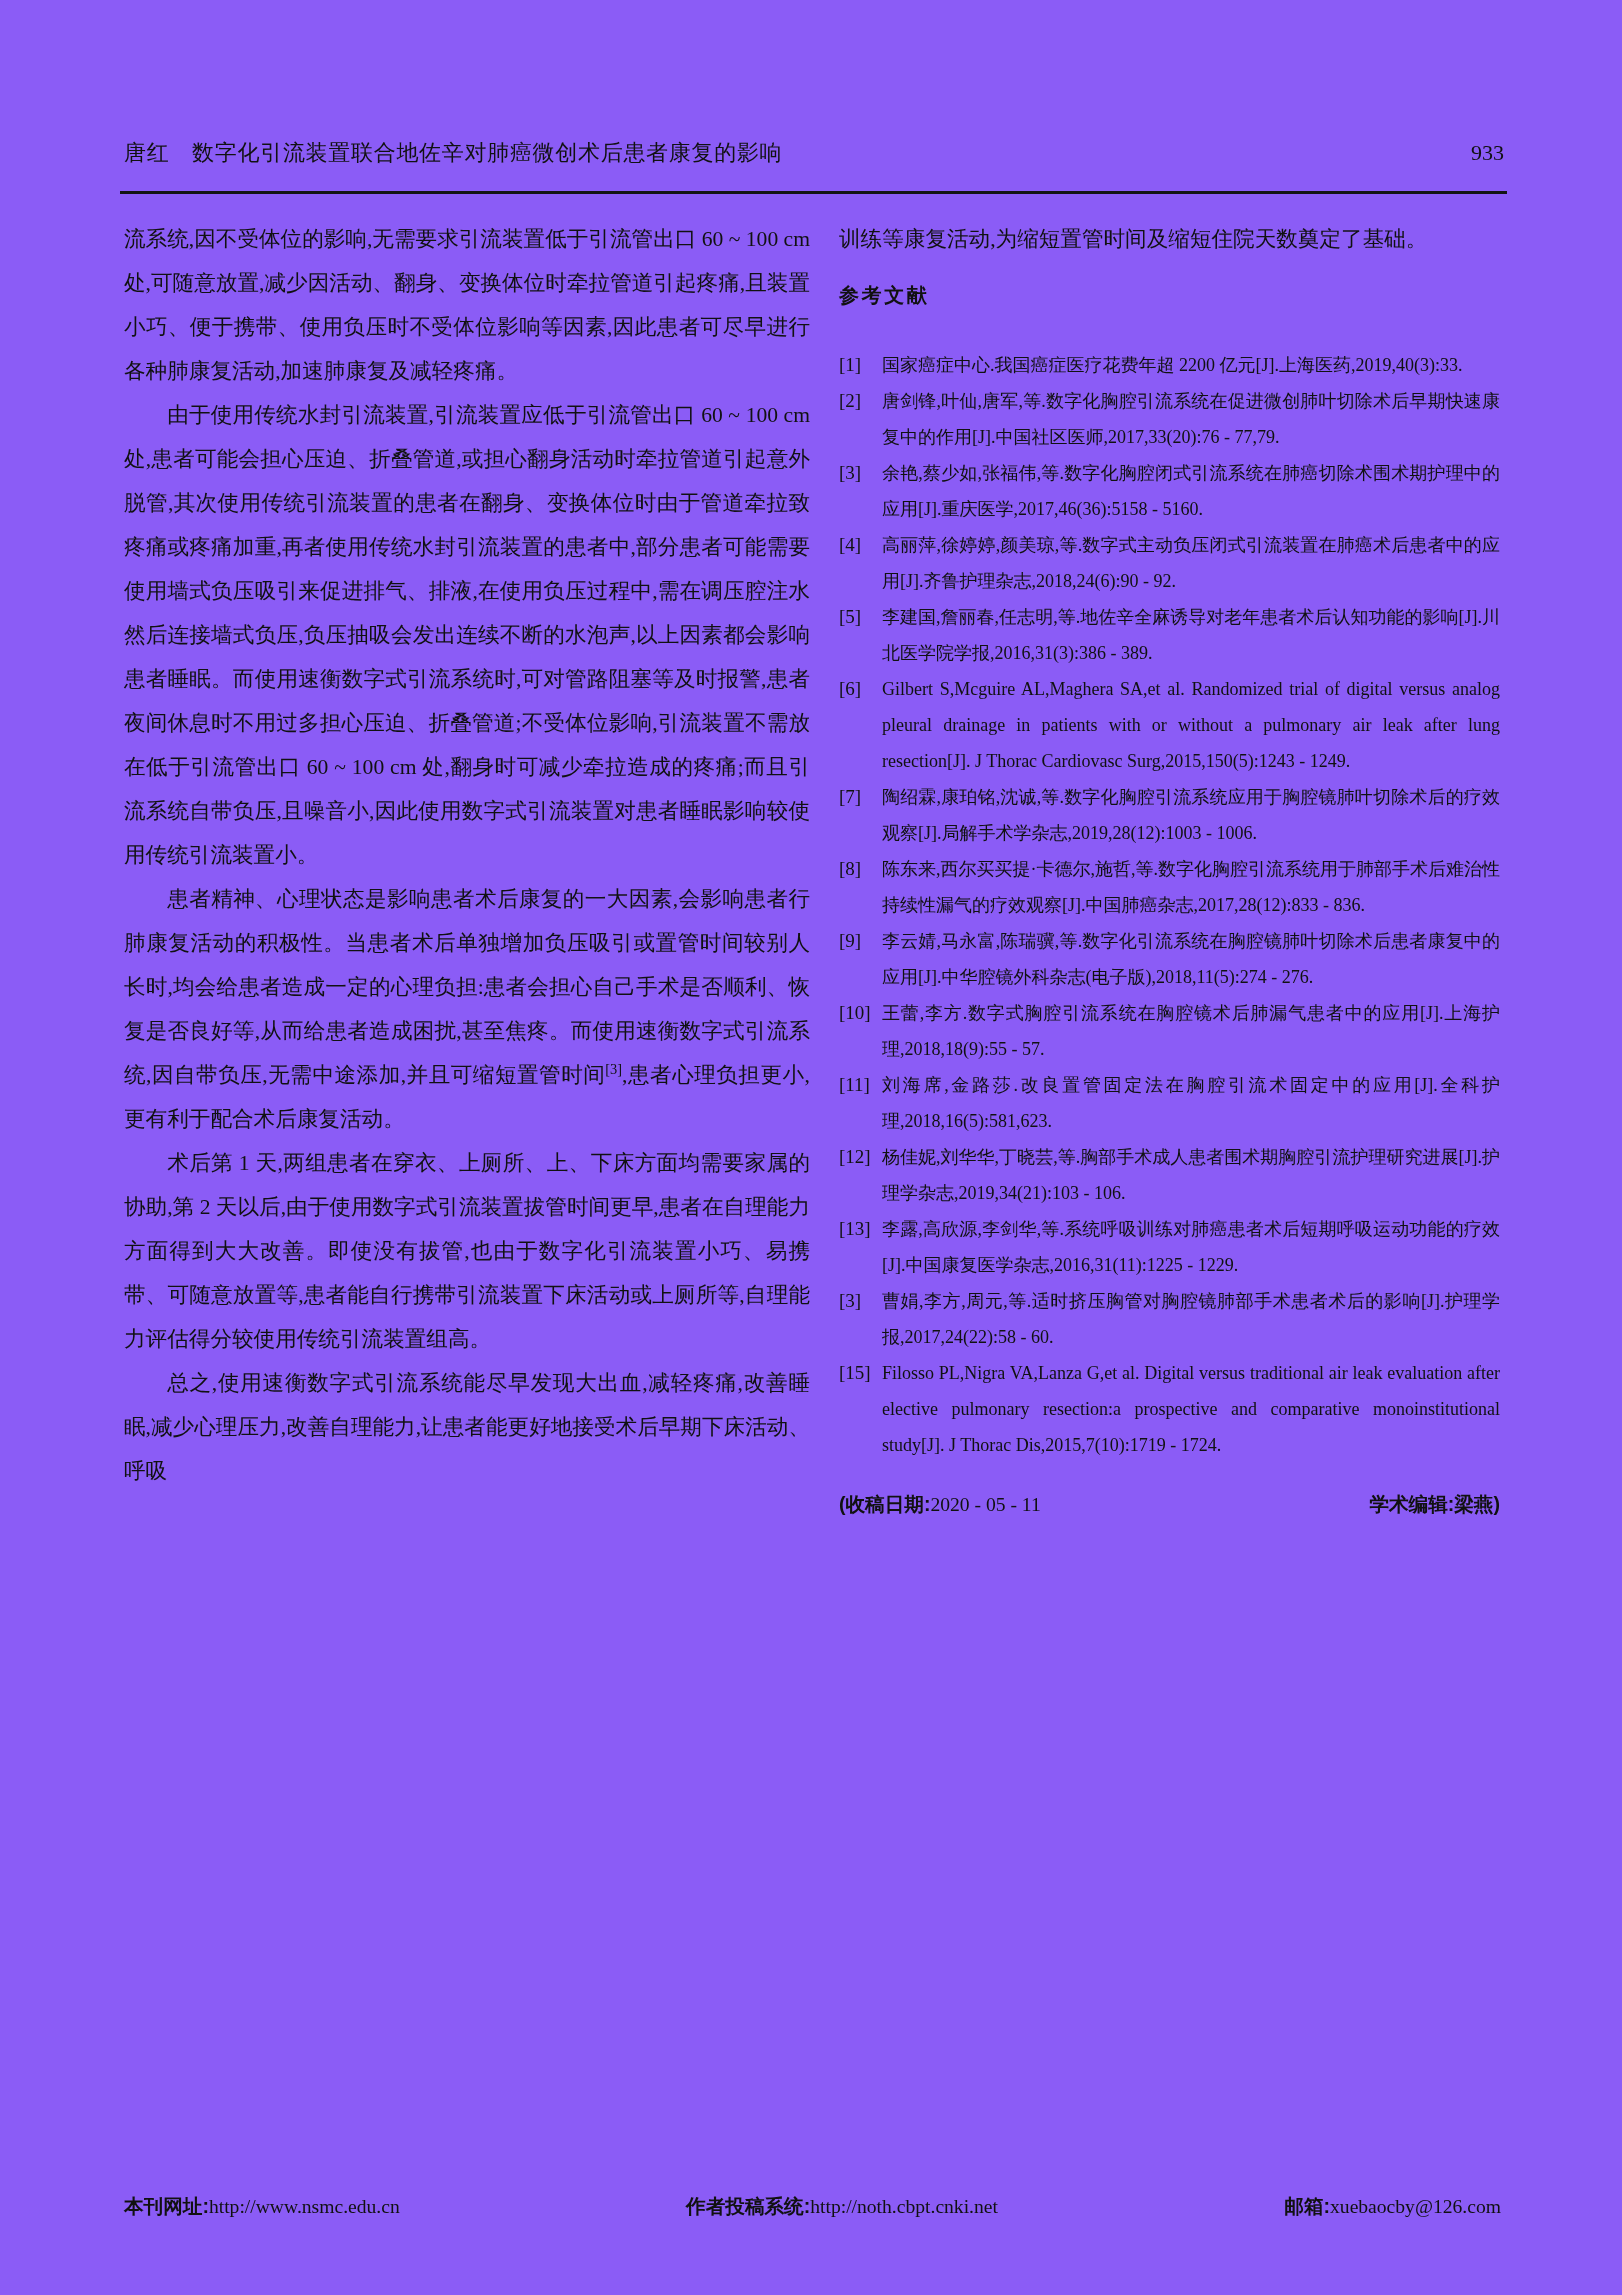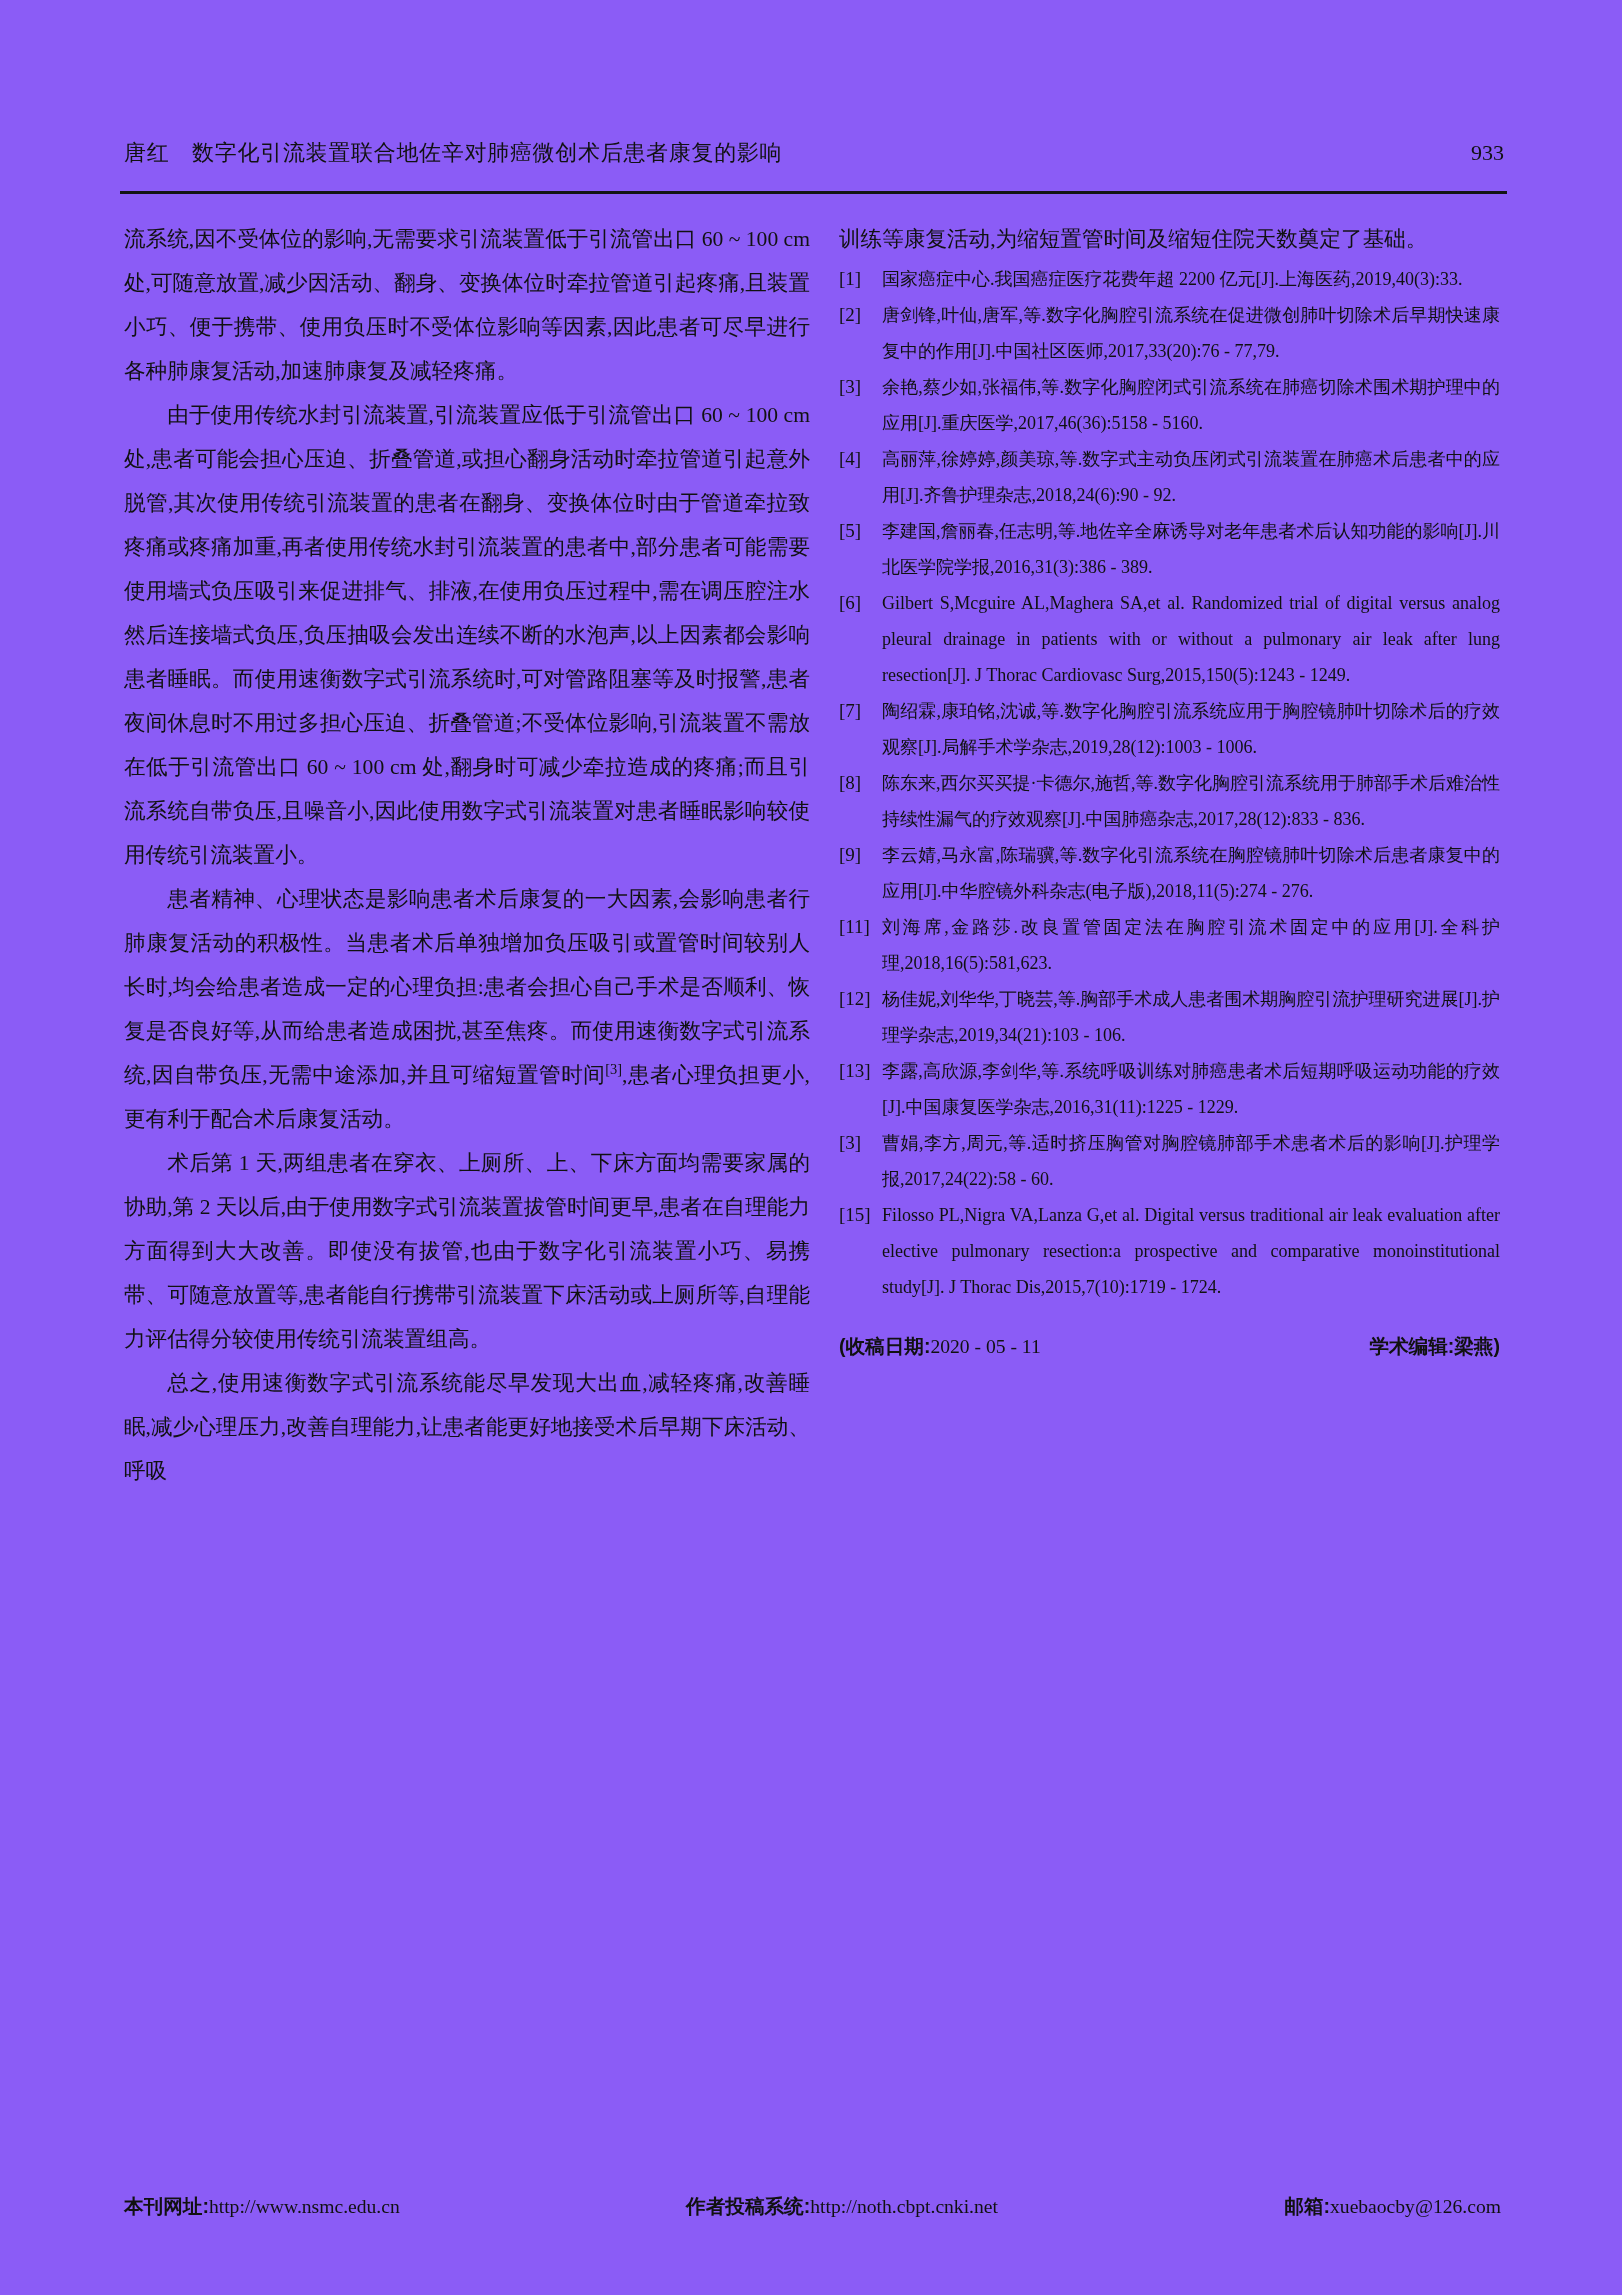--- a/index.html
+++ b/index.html
@@ -84,20 +84,21 @@
   <div class="col col-left">
     <p class="body-para no-indent">流系统,因不受体位的影响,无需要求引流装置低于引流管出口 60 ~ 100 cm 处,可随意放置,减少因活动、翻身、变换体位时牵拉管道引起疼痛,且装置小巧、便于携带、使用负压时不受体位影响等因素,因此患者可尽早进行各种肺康复活动,加速肺康复及减轻疼痛。</p>
     <p class="body-para">由于使用传统水封引流装置,引流装置应低于引流管出口 60 ~ 100 cm 处,患者可能会担心压迫、折叠管道,或担心翻身活动时牵拉管道引起意外脱管,其次使用传统引流装置的患者在翻身、变换体位时由于管道牵拉致疼痛或疼痛加重,再者使用传统水封引流装置的患者中,部分患者可能需要使用墙式负压吸引来促进排气、排液,在使用负压过程中,需在调压腔注水然后连接墙式负压,负压抽吸会发出连续不断的水泡声,以上因素都会影响患者睡眠。而使用速衡数字式引流系统时,可对管路阻塞等及时报警,患者夜间休息时不用过多担心压迫、折叠管道;不受体位影响,引流装置不需放在低于引流管出口 60 ~ 100 cm 处,翻身时可减少牵拉造成的疼痛;而且引流系统自带负压,且噪音小,因此使用数字式引流装置对患者睡眠影响较使用传统引流装置小。</p>
     <p class="body-para"><span>患者精神、心理状态是影响患者术后康复的一大因素,会影响患者行肺康复活动的积极性。当患者术后单独增加负压吸引或置管时间较别人长时,均会给患者造成一定的心理负担:患者会担心自己手术是否顺利、恢复是否良好等,从而给患者造成困扰,甚至焦疼。而使用速衡数字式引流系统,因自带负压,无需中途添加,并且可缩短置管时间</span><sup>[3]</sup><span>,患者心理负担更小,更有利于配合术后康复活动。</span></p>
     <p class="body-para">术后第 1 天,两组患者在穿衣、上厕所、上、下床方面均需要家属的协助,第 2 天以后,由于使用数字式引流装置拔管时间更早,患者在自理能力方面得到大大改善。即使没有拔管,也由于数字化引流装置小巧、易携带、可随意放置等,患者能自行携带引流装置下床活动或上厕所等,自理能力评估得分较使用传统引流装置组高。</p>
     <p class="body-para">总之,使用速衡数字式引流系统能尽早发现大出血,减轻疼痛,改善睡眠,减少心理压力,改善自理能力,让患者能更好地接受术后早期下床活动、呼吸</p>
   </div>
 
   <div class="col col-right">
     <p class="body-para no-indent">训练等康复活动,为缩短置管时间及缩短住院天数奠定了基础。</p>
+    <h3 class="refs-heading">参考文献</h3>
     <div id="refs-list">
         <div class="ref-row">
           <span class="ref-num">[1]</span>
           <span class="ref-text">国家癌症中心.我国癌症医疗花费年超 2200 亿元[J].上海医药,2019,40(3):33.</span>
         </div>
         <div class="ref-row">
           <span class="ref-num">[2]</span>
           <span class="ref-text">唐剑锋,叶仙,唐军,等.数字化胸腔引流系统在促进微创肺叶切除术后早期快速康复中的作用[J].中国社区医师,2017,33(20):76 - 77,79.</span>
         </div>
         <div class="ref-row">
@@ -122,20 +123,24 @@
         </div>
         <div class="ref-row">
           <span class="ref-num">[8]</span>
           <span class="ref-text">陈东来,西尔买买提·卡德尔,施哲,等.数字化胸腔引流系统用于肺部手术后难治性持续性漏气的疗效观察[J].中国肺癌杂志,2017,28(12):833 - 836.</span>
         </div>
         <div class="ref-row">
           <span class="ref-num">[9]</span>
           <span class="ref-text">李云婧,马永富,陈瑞骥,等.数字化引流系统在胸腔镜肺叶切除术后患者康复中的应用[J].中华腔镜外科杂志(电子版),2018,11(5):274 - 276.</span>
         </div>
         <div class="ref-row">
+          <span class="ref-num">[10]</span>
+          <span class="ref-text">王蕾,李方.数字式胸腔引流系统在胸腔镜术后肺漏气患者中的应用[J].上海护理,2018,18(9):55 - 57.</span>
+        </div>
+        <div class="ref-row">
           <span class="ref-num">[11]</span>
           <span class="ref-text">刘海席,金路莎.改良置管固定法在胸腔引流术固定中的应用[J].全科护理,2018,16(5):581,623.</span>
         </div>
         <div class="ref-row">
           <span class="ref-num">[12]</span>
           <span class="ref-text">杨佳妮,刘华华,丁晓芸,等.胸部手术成人患者围术期胸腔引流护理研究进展[J].护理学杂志,2019,34(21):103 - 106.</span>
         </div>
         <div class="ref-row">
           <span class="ref-num">[13]</span>
           <span class="ref-text">李露,高欣源,李剑华,等.系统呼吸训练对肺癌患者术后短期呼吸运动功能的疗效[J].中国康复医学杂志,2016,31(11):1225 - 1229.</span>

